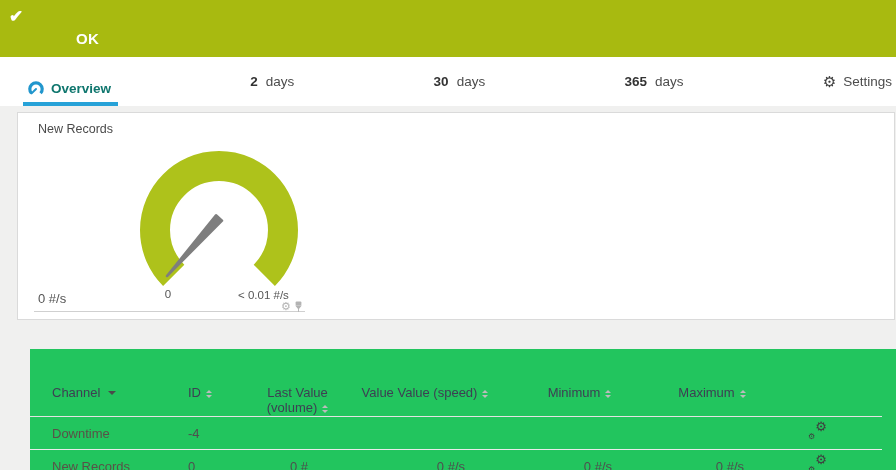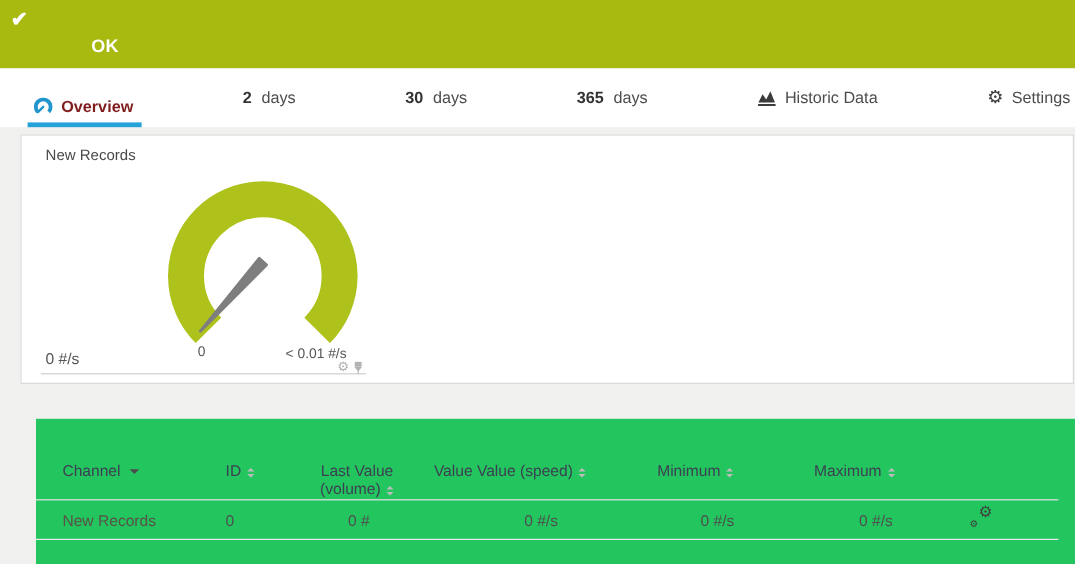--- a/index.html
+++ b/index.html
@@ -17,21 +17,21 @@
   .flag{font-size:10px;vertical-align:7px;margin-left:3px;font-weight:normal;}
   .stars{font-size:11px;margin-left:22px;letter-spacing:1.5px;vertical-align:4px;cursor:pointer;}
   .ok{position:absolute;left:60px;top:30px;font-size:15px;font-weight:bold;letter-spacing:.3px;margin-left:16px;}
 
   
   .tabbar{position:absolute;left:0;top:57px;width:896px;height:49px;background:#fff;
     display:flex;justify-content:space-between;align-items:stretch;
     padding-left:25px;padding-right:1px;box-sizing:border-box;}
   .tab{display:flex;align-items:center;gap:7px;font-size:13.5px;color:#4c4c4c;
     position:relative;cursor:pointer;padding:0 3px;white-space:nowrap;}
-  .tab.active{color:#7f1d1d;font-weight:600;margin-top:14px;}
+  .tab.active{color:#0f766e;font-weight:600;margin-top:14px;}
   .tab.active::after{content:"";position:absolute;left:-2px;right:-4px;bottom:0;height:4px;background:#27a2d8;}
   .tab .num{font-weight:bold;color:#333;margin-right:1px;}
   .tab .gearglyph{font-size:15px;color:#3c3c3c;line-height:1;}
   .tab svg{display:block;}
 
   
   .gauge-panel{position:absolute;left:17px;top:112px;width:878px;height:208px;background:#fff;
     border:1px solid #dadada;box-sizing:border-box;}
   .gauge-title{position:absolute;left:20px;top:9px;font-size:12.5px;color:#4a4a4a;}
   .gauge-svg{position:absolute;left:119px;top:27px;}
@@ -95,27 +95,20 @@
   </div>
   <div class="tab">
     <span class="num">30</span>
     <span>days</span>
   </div>
   <div class="tab">
     <span class="num">365</span>
     <span>days</span>
   </div>
   <div class="tab">
-    <svg width="16" height="15" viewBox="0 0 16 15">
-      <path d="M1 11.5 L4.5 4.5 L7.5 9 L11 2 L14.8 11.5 Z" fill="#3c3c3c"></path>
-      <rect x="0.5" y="12.6" width="15" height="1.7" rx="0.8" fill="#3c3c3c"></rect>
-    </svg>
-    <span>Historic Data</span>
-  </div>
-  <div class="tab">
     <span class="gearglyph">⚙</span>
     <span>Settings</span>
   </div>
 </div>
 
 <div class="gauge-panel">
   <div class="gauge-title">New Records</div>
 
   <svg class="gauge-svg" width="164" height="158" viewBox="0 0 164 158">
     <path d="M36.7 135.3 A64 64 0 1 1 127.3 135.3" fill="none" stroke="#aec21b" stroke-width="30"></path>
@@ -154,20 +147,34 @@
         <th class="c-id"><span>ID</span><span class="sort-both"><i class="up"></i><i class="dn"></i></span></th>
         <th class="c-vol"><span>Last Value (volume)</span><span class="sort-both"><i class="up"></i><i class="dn"></i></span></th>
         <th class="c-speed"><span>Value Value (speed)</span><span class="sort-both"><i class="up"></i><i class="dn"></i></span></th>
         <th class="c-min"><span>Minimum</span><span class="sort-both"><i class="up"></i><i class="dn"></i></span></th>
         <th class="c-max"><span>Maximum</span><span class="sort-both"><i class="up"></i><i class="dn"></i></span></th>
         <th></th>
       </tr>
     </thead>
     <tbody>
       <tr>
+        <td class="c-channel">Downtime</td>
+        <td class="c-id">-4</td>
+        <td class="c-vol"></td>
+        <td class="c-speed"></td>
+        <td class="c-min"></td>
+        <td class="c-max"></td>
+        <td class="c-gear">
+          <span class="rowgear">
+            <span class="big">⚙</span>
+            <span class="small">⚙</span>
+          </span>
+        </td>
+      </tr>
+      <tr>
         <td class="c-channel">New Records</td>
         <td class="c-id">0</td>
         <td class="c-vol">0 #</td>
         <td class="c-speed">0 #/s</td>
         <td class="c-min">0 #/s</td>
         <td class="c-max">0 #/s</td>
         <td class="c-gear">
           <span class="rowgear">
             <span class="big">⚙</span>
             <span class="small">⚙</span>

